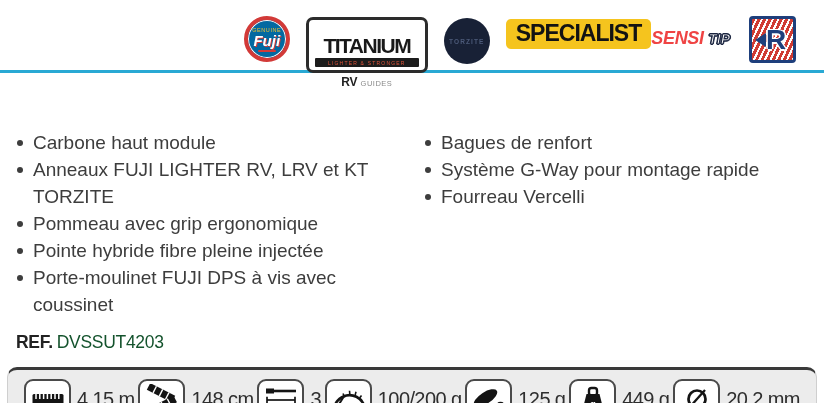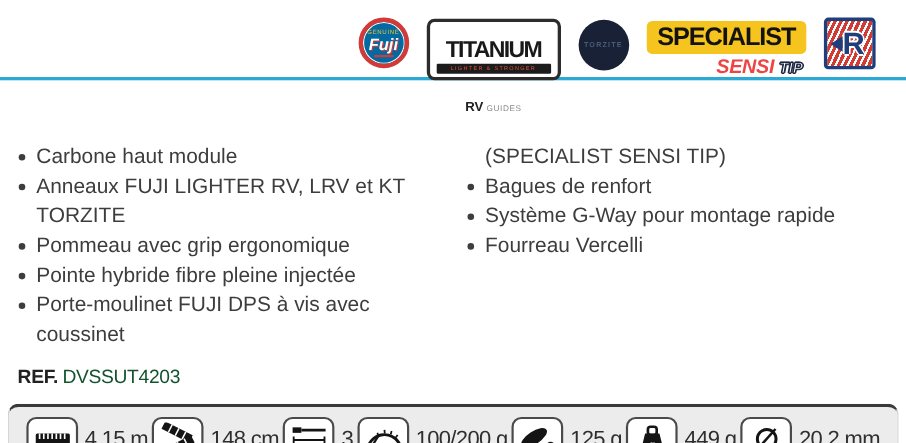--- a/index.html
+++ b/index.html
@@ -27,31 +27,31 @@
 
   .logo-titanium{display:flex;flex-direction:column;align-items:center;margin-top:1px;}
   .titanium-box{
     border:3px solid #2c2c2c;border-radius:7px;background:#fff;
     padding:16px 6px 3px;min-width:104px;text-align:center;
   }
   .titanium-title{font-weight:900;font-size:21px;letter-spacing:-1.5px;
     color:#191919;line-height:20px;}
   .titanium-tagline{background:#1c1c1c;color:#e2543a;font-size:5px;
     letter-spacing:1.2px;padding:1.5px 2px;margin-top:2px;border-radius:1px;white-space:nowrap;}
-  .titanium-caption{margin-top:19px;line-height:10px;}
+  .titanium-caption{margin-top:3px;line-height:10px;}
   .titanium-caption .rv{font-weight:900;font-size:12px;color:#222;}
   .titanium-caption .guides{font-size:7.5px;color:#8a8a8a;margin-left:3px;letter-spacing:.5px;}
 
   .logo-torzite{
     width:46px;height:46px;border-radius:50%;background:#182136;
     display:flex;align-items:center;justify-content:center;margin-top:2px;
   }
   .torzite-label{font-size:6.5px;color:#4c5a79;letter-spacing:1.1px;font-weight:700;}
 
-  .logo-specialist{display:flex;flex-direction:column;align-items:flex-end;margin-top:3px;}
+  .logo-specialist{display:flex;flex-direction:row;align-items:flex-end;margin-top:3px;}
   .specialist-box{background:#f5c41e;border-radius:5px;padding:1px 10px 2px;}
   .specialist-title{font-weight:900;font-size:23px;letter-spacing:-1px;color:#131313;line-height:27px;white-space:nowrap;}
   .sensi-row{margin-top:1px;padding-right:3px;white-space:nowrap;}
   .sensi{font-style:italic;font-weight:900;font-size:18px;color:#ef4444;letter-spacing:-.3px;}
   .tip{font-style:italic;font-weight:900;font-size:14px;color:#ffffff;
     -webkit-text-stroke:1px #1b2540;
     text-shadow:-1px 0 #1b2540,1px 0 #1b2540,0 -1px #1b2540,0 1px #1b2540;}
 
   .logo-r{
     width:47px;height:47px;border:3px solid #1e3f7c;border-radius:4px;box-sizing:border-box;
@@ -144,21 +144,20 @@
 
   <main class="features">
     <ul class="col-left">
       <li>Carbone haut module</li>
       <li>Anneaux FUJI LIGHTER RV, LRV et KT TORZITE</li>
       <li>Pommeau avec grip ergonomique</li>
       <li>Pointe hybride fibre pleine injectée</li>
       <li>Porte-moulinet FUJI DPS à vis avec coussinet</li>
     </ul>
     <div class="col-right">
-      <div class="continuation">(SPECIALIST SENSI TIP)</div>
       <ul>
         <li>Bagues de renfort</li>
         <li>Système G-Way pour montage rapide</li>
         <li>Fourreau Vercelli</li>
       </ul>
     </div>
   </main>
 
   <div class="ref-line">
     <span class="ref-label">REF.</span><span class="ref-value">DVSSUT4203</span>

